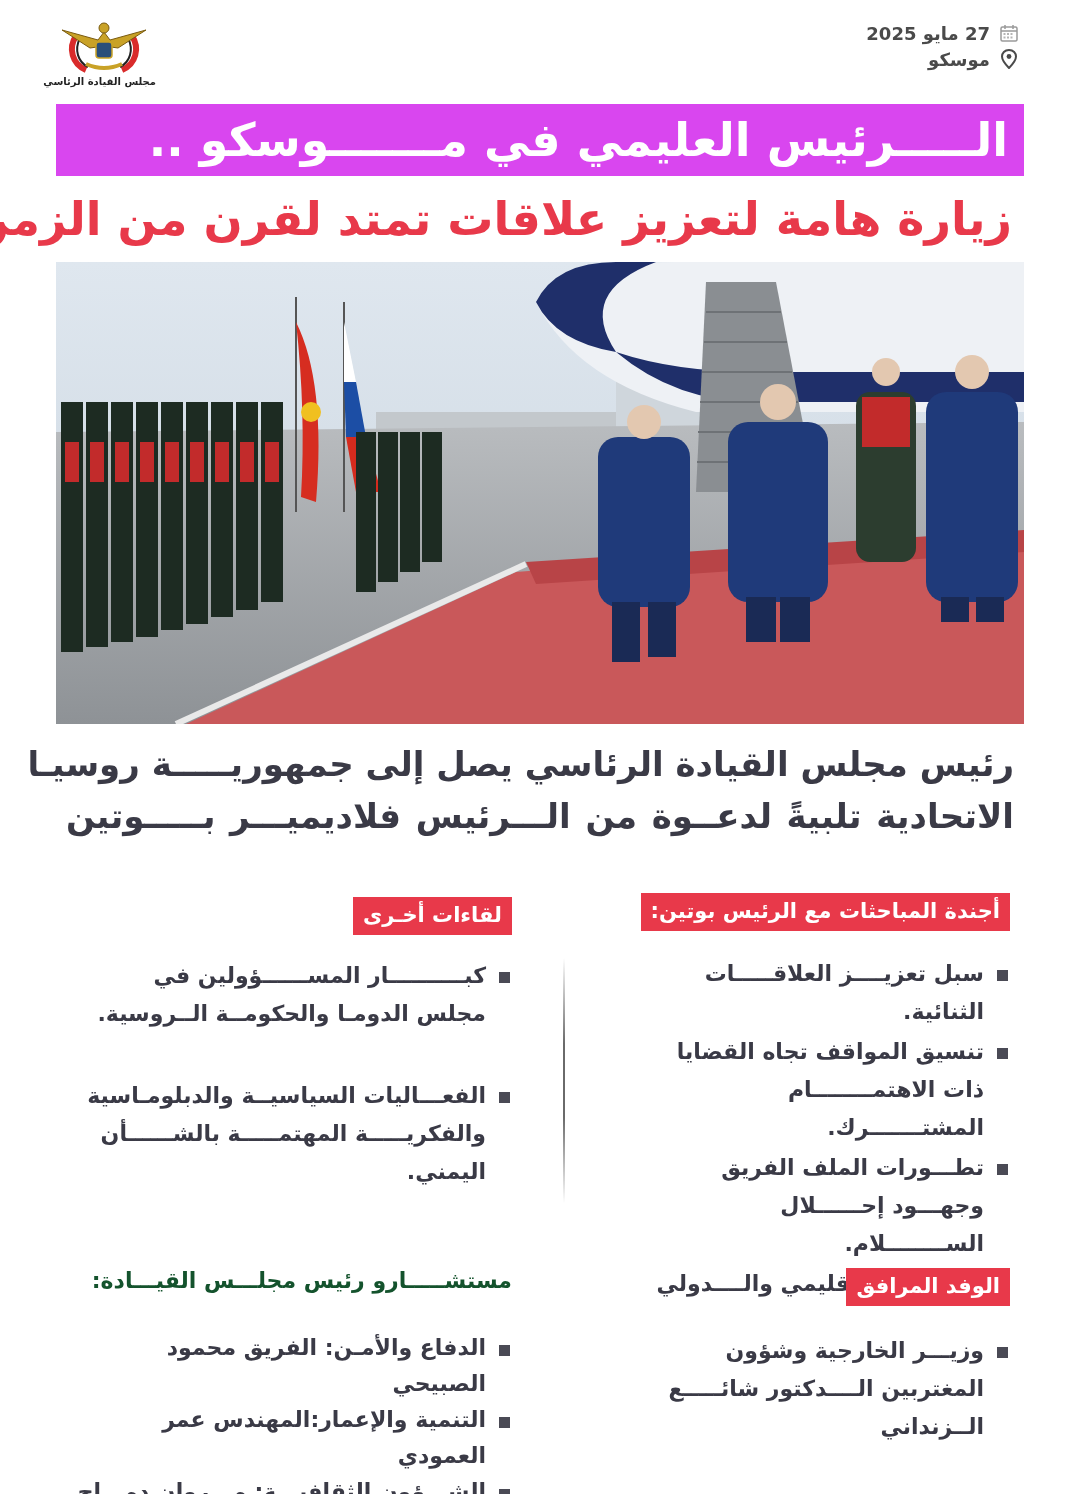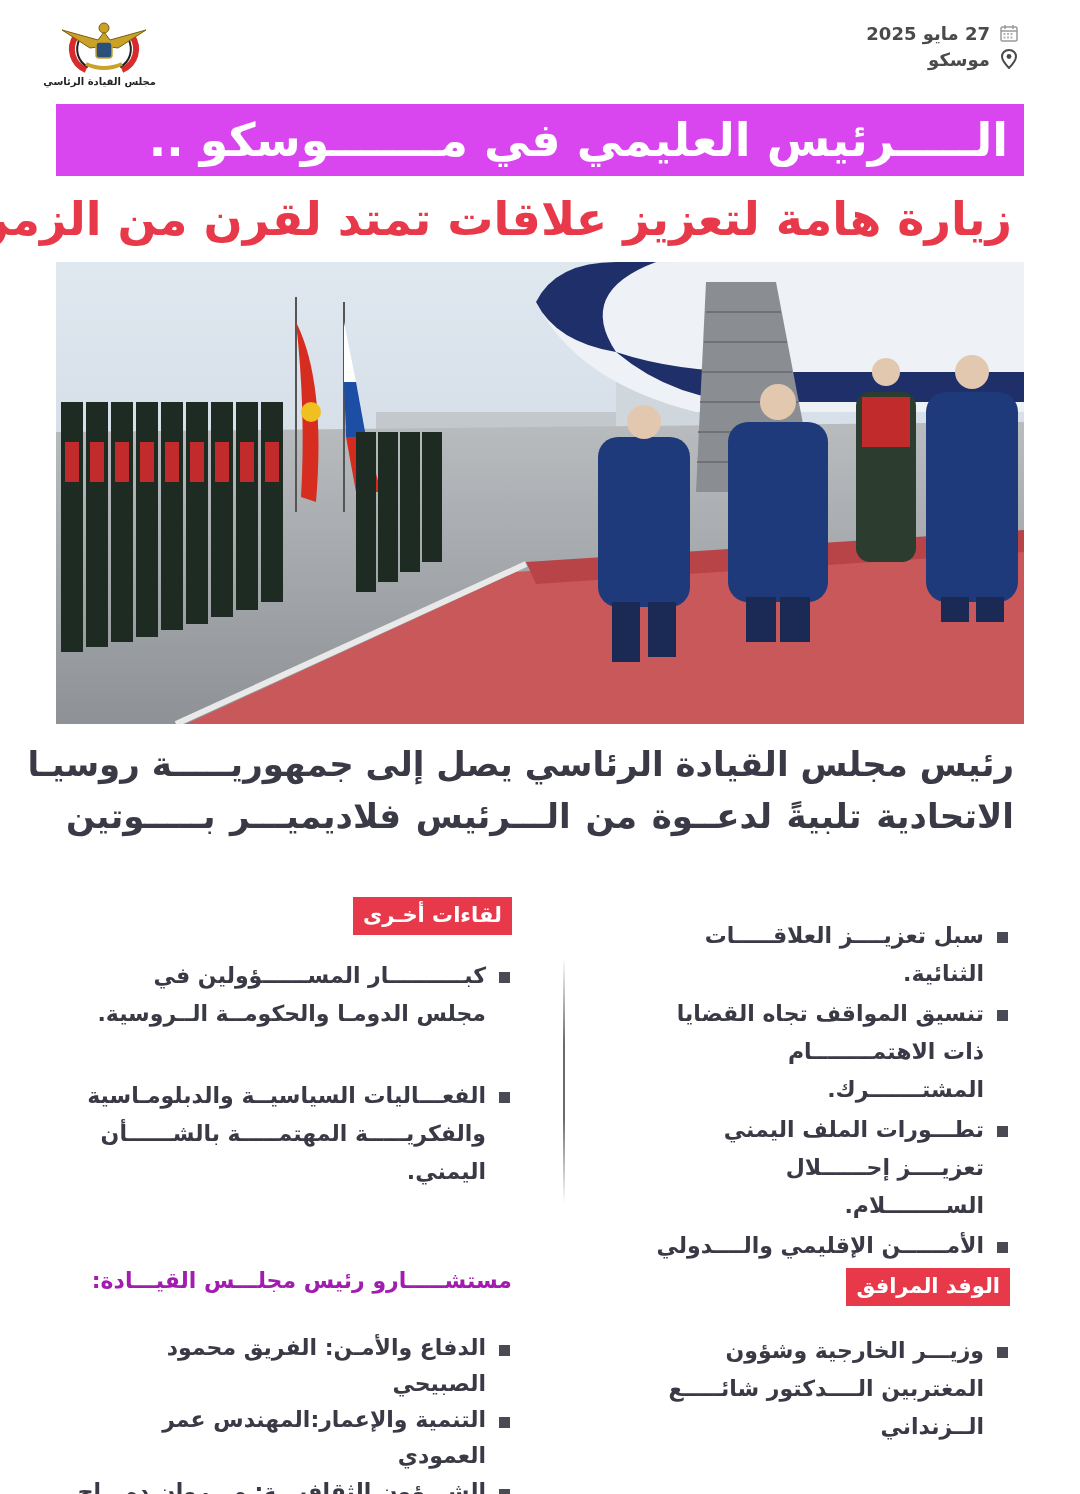--- a/index.html
+++ b/index.html
@@ -26,21 +26,21 @@
 
   .headline { position: absolute; left: 56px; top: 738px; width: 968px; direction: rtl; text-align: justify; text-align-last: justify;
     padding: 0 10px; color: #3a3a46; font-size: 34px; font-weight: bold; line-height: 52px; }
   .headline div { white-space: nowrap; text-align-last: justify; }
 
   .col-divider { position: absolute; left: 563px; top: 958px; width: 2px; height: 245px;
     background: linear-gradient(to bottom, rgba(90,90,90,0), rgba(90,90,90,0.9) 35%, rgba(90,90,90,0.9) 65%, rgba(90,90,90,0)); }
 
   .section { position: absolute; direction: rtl; text-align: right; }
   .tag { display: inline-block; background: #e8394a; color: #fff; font-size: 21px; font-weight: bold; padding: 4px 10px 6px; line-height: 28px; white-space: nowrap; }
-  .tag-plain { display: inline-block; color: #a21caf; font-size: 22px; font-weight: bold; line-height: 30px; white-space: nowrap; }
+  .tag-plain { display: inline-block; color: #14532d; font-size: 22px; font-weight: bold; line-height: 30px; white-space: nowrap; }
   ul.bullets { list-style: none; margin-top: 20px; }
   ul.bullets li { position: relative; padding-right: 26px; font-size: 22px; font-weight: bold; color: #3a3a46; line-height: 38px; }
   ul.bullets li::before { content: ""; position: absolute; right: 2px; top: 15px; width: 11px; height: 11px; background: #4a4a55; }
 
   .s-agenda { right: 70px; top: 893px; width: 380px; }
   .s-agenda ul.bullets { margin-top: 24px; }
   .s-agenda ul.bullets li { margin-bottom: 2px; margin-left: 13px; }
 
   .s-other { right: 568px; top: 897px; width: 430px; }
   .s-other ul.bullets { margin-top: 22px; }
@@ -200,24 +200,25 @@
 </div>
 
 <div class="headline">
   <div>رئيس مجلس القيادة الرئاسي يصل إلى جمهوريـــــة روسيـا</div>
   <div>الاتحادية تلبيةً لدعــوة من الـــرئيس فلاديميـــر بـــــوتين</div>
 </div>
 
 <div class="col-divider"></div>
 
 <div class="section s-agenda">
+  <div class="tag">أجندة المباحثات مع الرئيس بوتين:</div>
   <ul class="bullets">
     <li>سبل تعزيــــز العلاقـــــات الثنائية.</li>
     <li>تنسيق المواقف تجاه القضايا ذات الاهتمــــــــام المشتـــــــرك.</li>
-    <li>تطـــورات الملف اليمني تعزيــــز إحــــــلال الســــــــلام.</li>
+    <li>تطـــورات الملف الفريق وجهـــود إحــــــلال الســــــــلام.</li>
     <li>الأمــــــن الإقليمي والــــدولي</li>
   </ul>
 </div>
 
 <div class="section s-other">
   <div class="tag">لقاءات أخـرى</div>
   <ul class="bullets">
     <li>كبــــــــــار المســــــؤولين في مجلس الدومـا والحكومــة الــروسية.</li>
     <li>الفعـــاليات السياسيــة والدبلومـاسية والفكريـــــة المهتمـــــة بالشــــــأن اليمني.</li>
   </ul>

